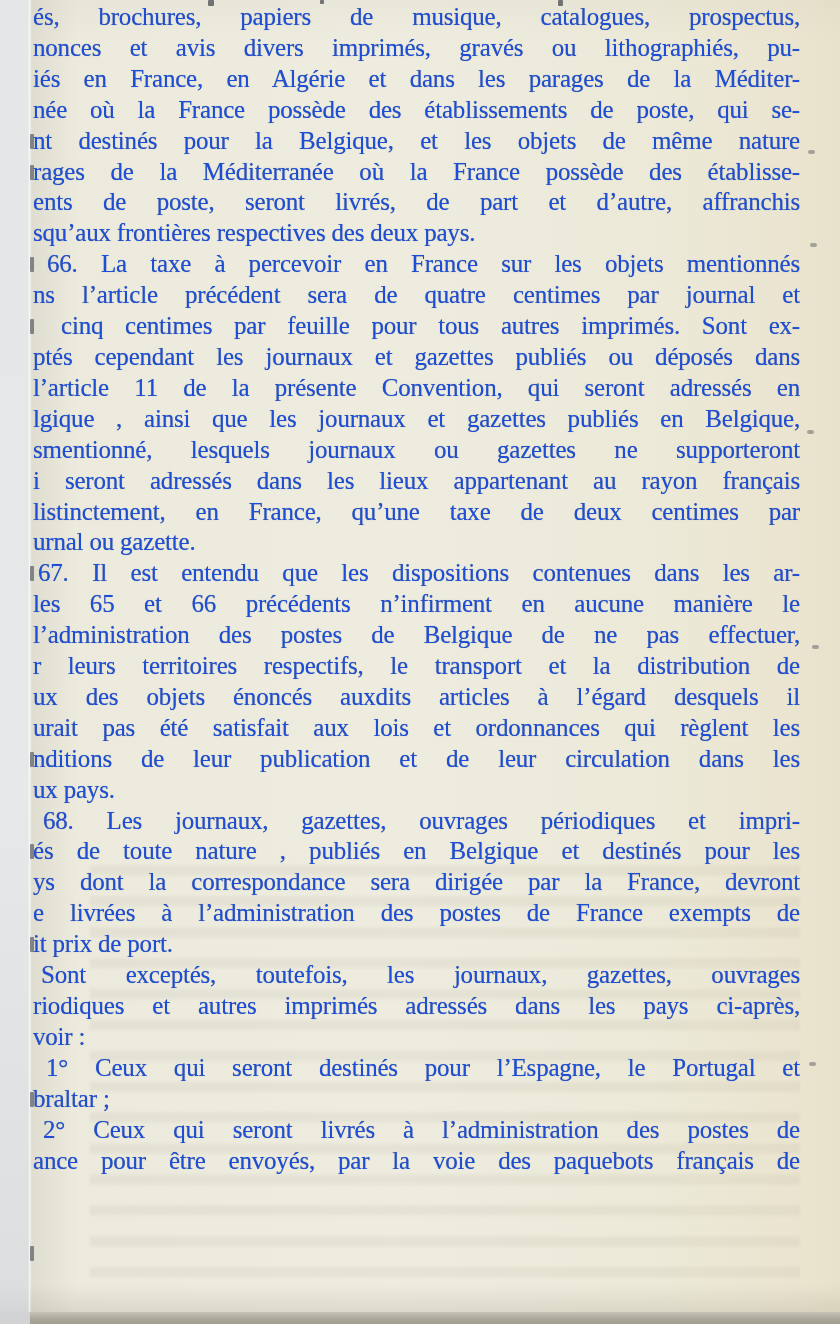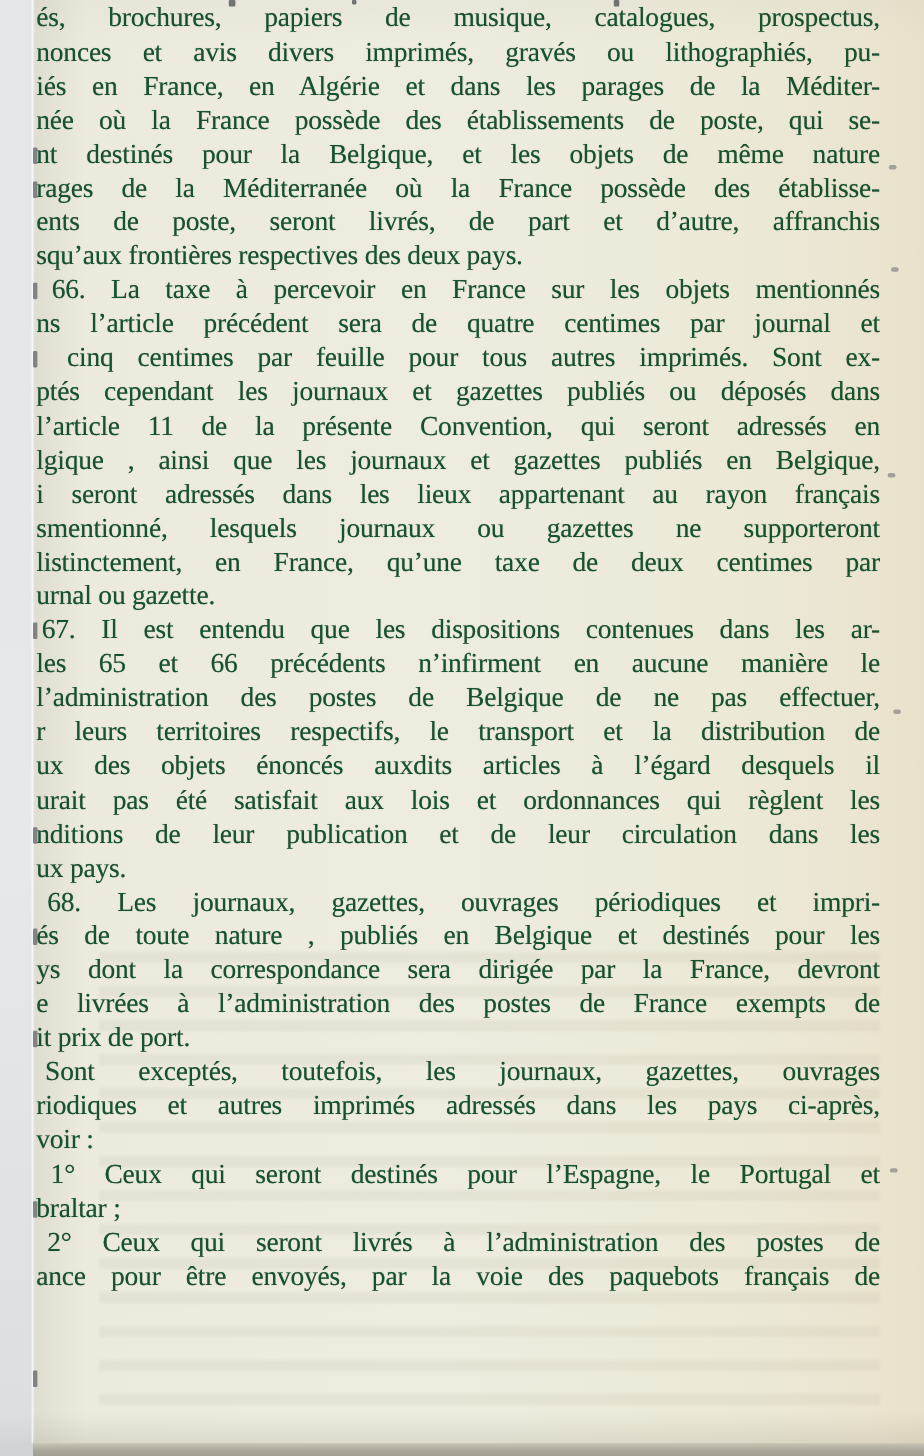--- a/index.html
+++ b/index.html
@@ -55,21 +55,21 @@
   }
   .bottom-band-outer{
     position:absolute;left:0;top:1312px;width:30px;height:12px;
     background:#d2d3d5;
   }
 
   
   .page-text{
     position:absolute;left:33px;top:2px;width:767px;
     font-size:25px;line-height:30.9px;letter-spacing:-0.2px;
-    color:#14532d;
+    color:#1d4ed8;
     text-shadow:0 0 0.7px rgba(84,88,90,.65);
   }
   .line{white-space:nowrap;}
   .line.just{
     white-space:normal;
     text-align:justify;
     text-align-last:justify;
   }
   .line.short{text-align:center;text-align-last:left;}
 
@@ -104,22 +104,22 @@
       <div class="line just">nt destinés pour la Belgique, et les objets de même nature</div>
       <div class="line just">rages de la Méditerranée où la France possède des établisse-</div>
       <div class="line just">ents de poste, seront livrés, de part et d’autre, affranchis</div>
       <div class="line short">squ’aux frontières respectives des deux pays.</div>
       <div class="line just" style="padding-left: 14px;">66. La taxe à percevoir en France sur les objets mentionnés</div>
       <div class="line just">ns l’article précédent sera de quatre centimes par journal et</div>
       <div class="line just" style="padding-left: 28px;">cinq centimes par feuille pour tous autres imprimés. Sont ex-</div>
       <div class="line just">ptés cependant les journaux et gazettes publiés ou déposés dans</div>
       <div class="line just">l’article 11 de la présente Convention, qui seront adressés en</div>
       <div class="line just">lgique , ainsi que les journaux et gazettes publiés en Belgique,</div>
+      <div class="line just">smentionné, lesquels journaux ou gazettes ne supporteront</div>
       <div class="line just">i seront adressés dans les lieux appartenant au rayon français</div>
-      <div class="line just">smentionné, lesquels journaux ou gazettes ne supporteront</div>
       <div class="line just">listinctement, en France, qu’une taxe de deux centimes par</div>
       <div class="line short">urnal ou gazette.</div>
       <div class="line just" style="padding-left: 5px;">67. Il est entendu que les dispositions contenues dans les ar-</div>
       <div class="line just">les 65 et 66 précédents n’infirment en aucune manière le</div>
       <div class="line just">l’administration des postes de Belgique de ne pas effectuer,</div>
       <div class="line just">r leurs territoires respectifs, le transport et la distribution de</div>
       <div class="line just">ux des objets énoncés auxdits articles à l’égard desquels il</div>
       <div class="line just">urait pas été satisfait aux lois et ordonnances qui règlent les</div>
       <div class="line just">nditions de leur publication et de leur circulation dans les</div>
       <div class="line short">ux pays.</div>

